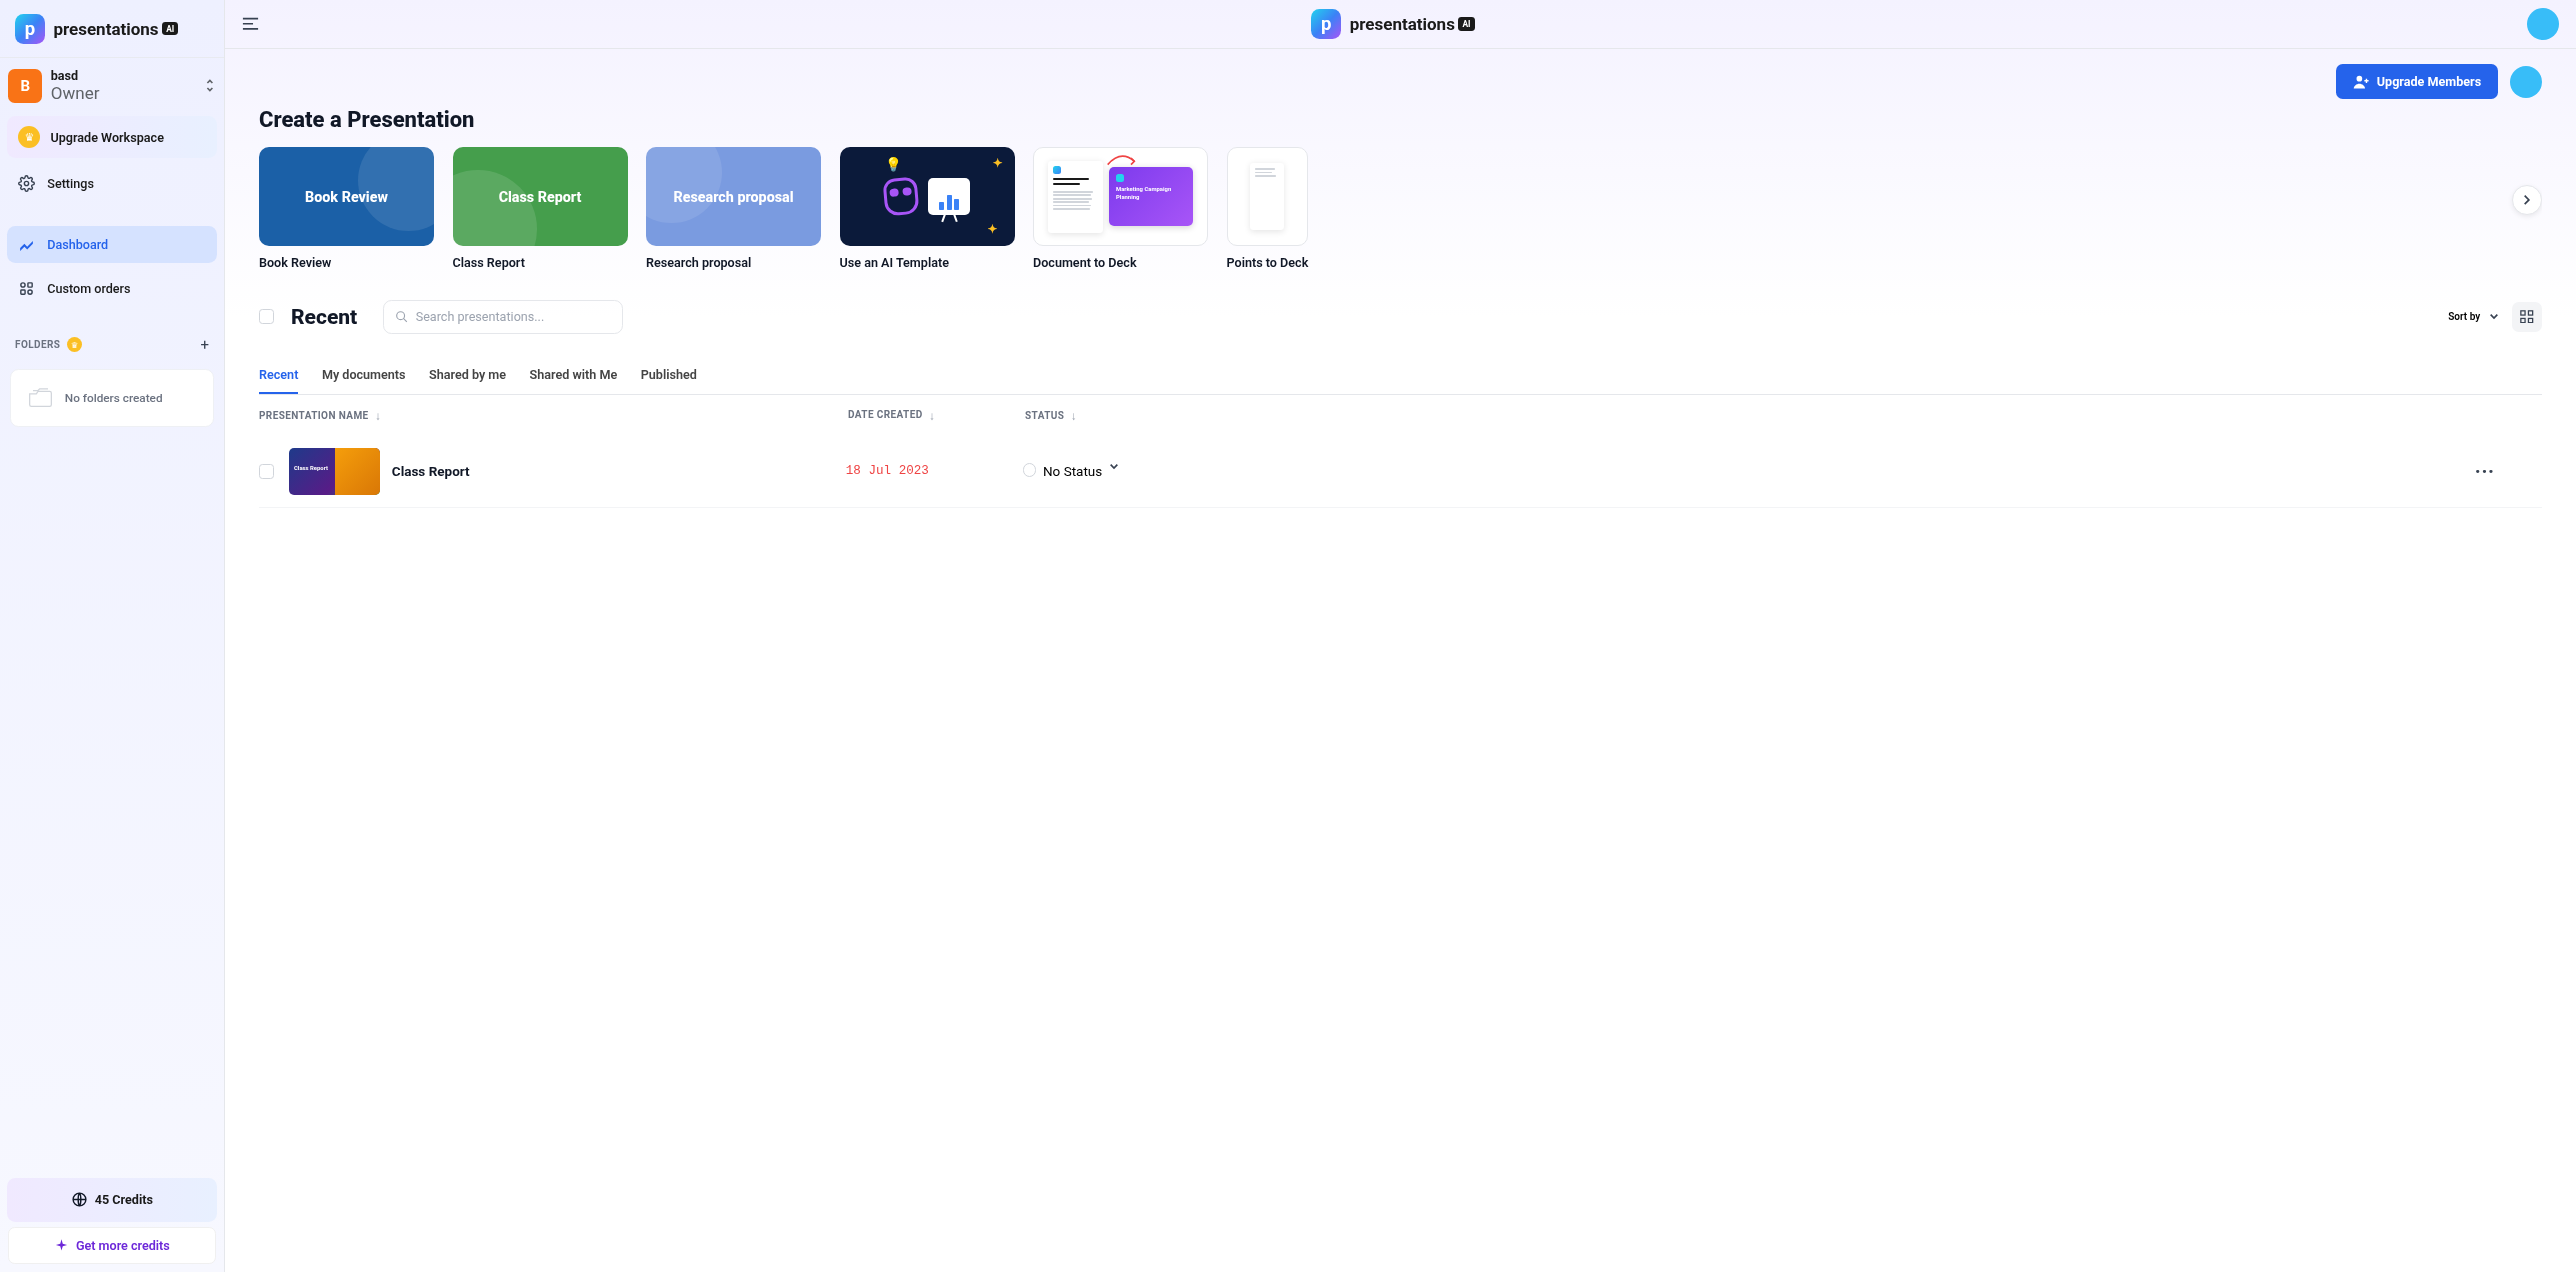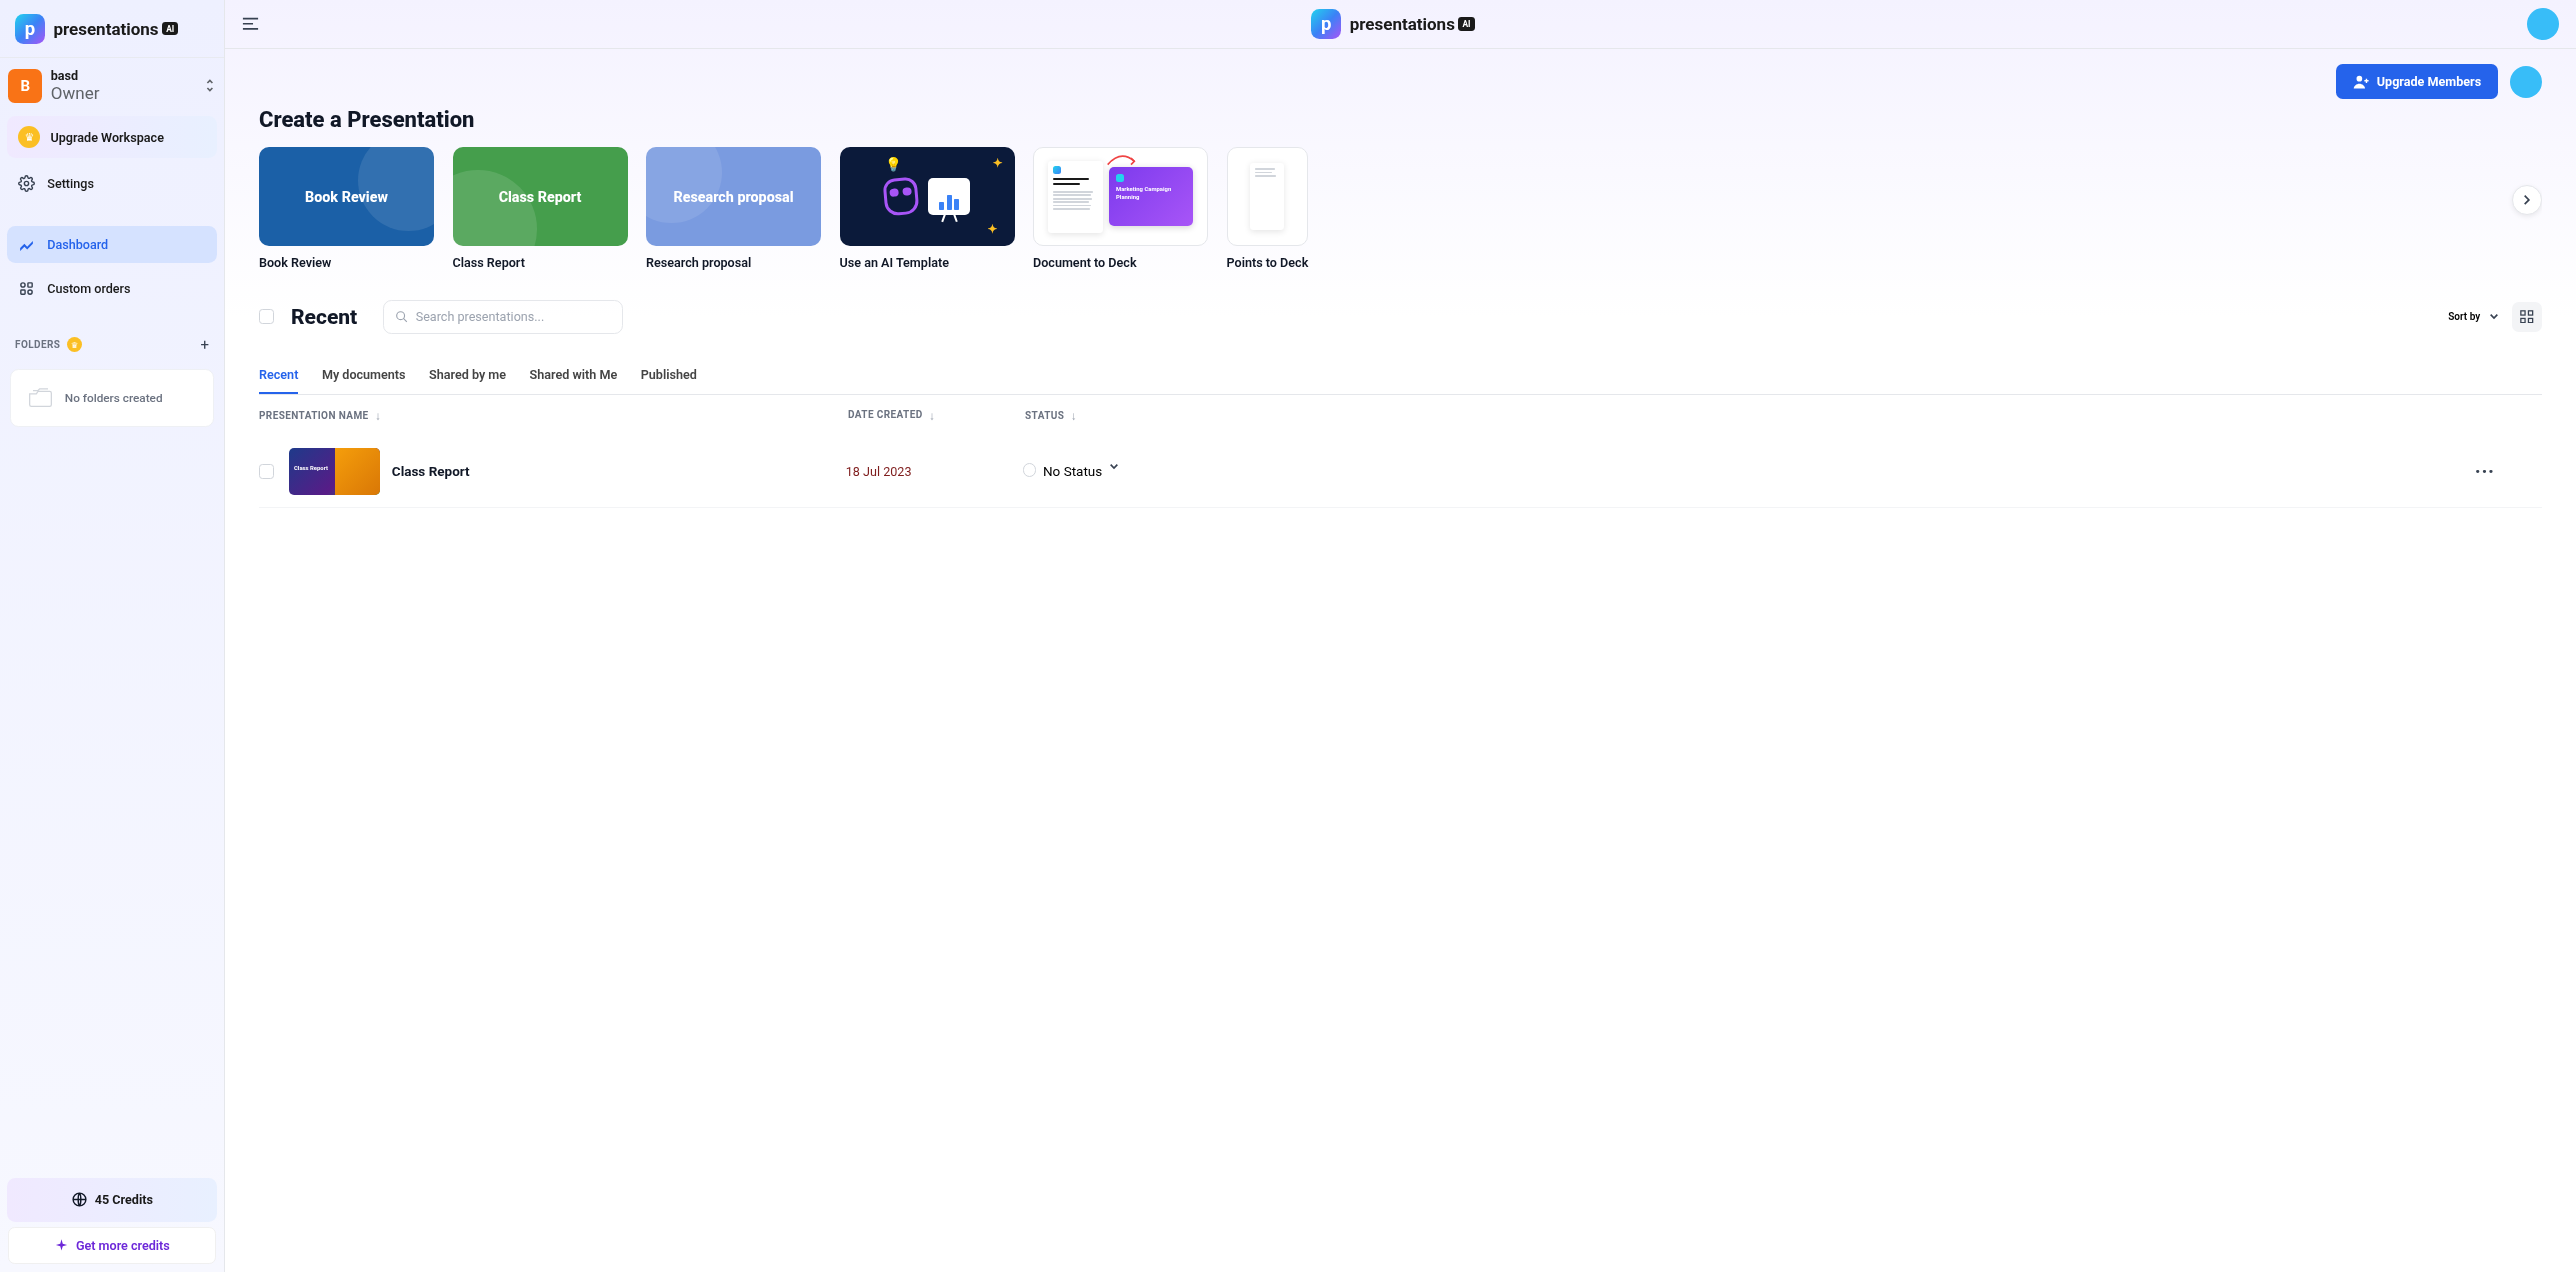--- a/index.html
+++ b/index.html
@@ -112,21 +112,21 @@
 .col-date { flex: 0 0 177px; display: flex; align-items: flex-start; gap: 6.7px; }
 .col-status { flex: 0 0 151px; display: flex; align-items: center; gap: 6.7px; }
 .sort-arrow { color: #9ca3af; font-size: 11.8px; }
 
 .table-row { display: flex; align-items: center; padding: 11.8px 0; border-bottom: 0.8px solid #f3f4f6; }
 .row-check { width: 15px; height: 15px; border: 1.7px solid #d1d5db; border-radius: 3.4px; margin-right: 15px; cursor: pointer; }
 .row-thumb { width: 91px; height: 47px; border-radius: 5px; margin-right: 11.8px; background: linear-gradient(135deg, #1e3a8a 0%, #581c87 60%, #059669 100%); position: relative; overflow: hidden; }
 .row-thumb .t-text { position: absolute; left: 5px; top: 17px; color: white; font-size: 5.9px; font-weight: 700; }
 .row-thumb .t-img { position: absolute; right: 0; top: 0; width: 50%; height: 100%; background: linear-gradient(135deg, #f59e0b, #d97706); }
 .row-name { font-weight: 700; font-size: 13.5px; color: #111827; flex: 0 0 454px; }
-.row-date { flex: 0 0 177px; font-size: 12.6px; color: #7f1d1d; }
+.row-date { flex: 0 0 177px; font-size: 12.6px; color: #ef4444; font-family: Liberation Mono, monospace; }
 .row-status { flex: 0 0 151px; display: flex; align-items: flex-start; gap: 6.7px; cursor: pointer; }
 .status-dot { width: 13.5px; height: 13.5px; border: 1.7px solid #d1d5db; border-radius: 50%; }
 .row-more { margin-left: auto; margin-right: 47px; cursor: pointer; color: #374151; font-weight: 700; letter-spacing: 1.7px; }
 
 svg { display: block; }
 </style>
 </head>
 <body>
 
 <div class="app">

